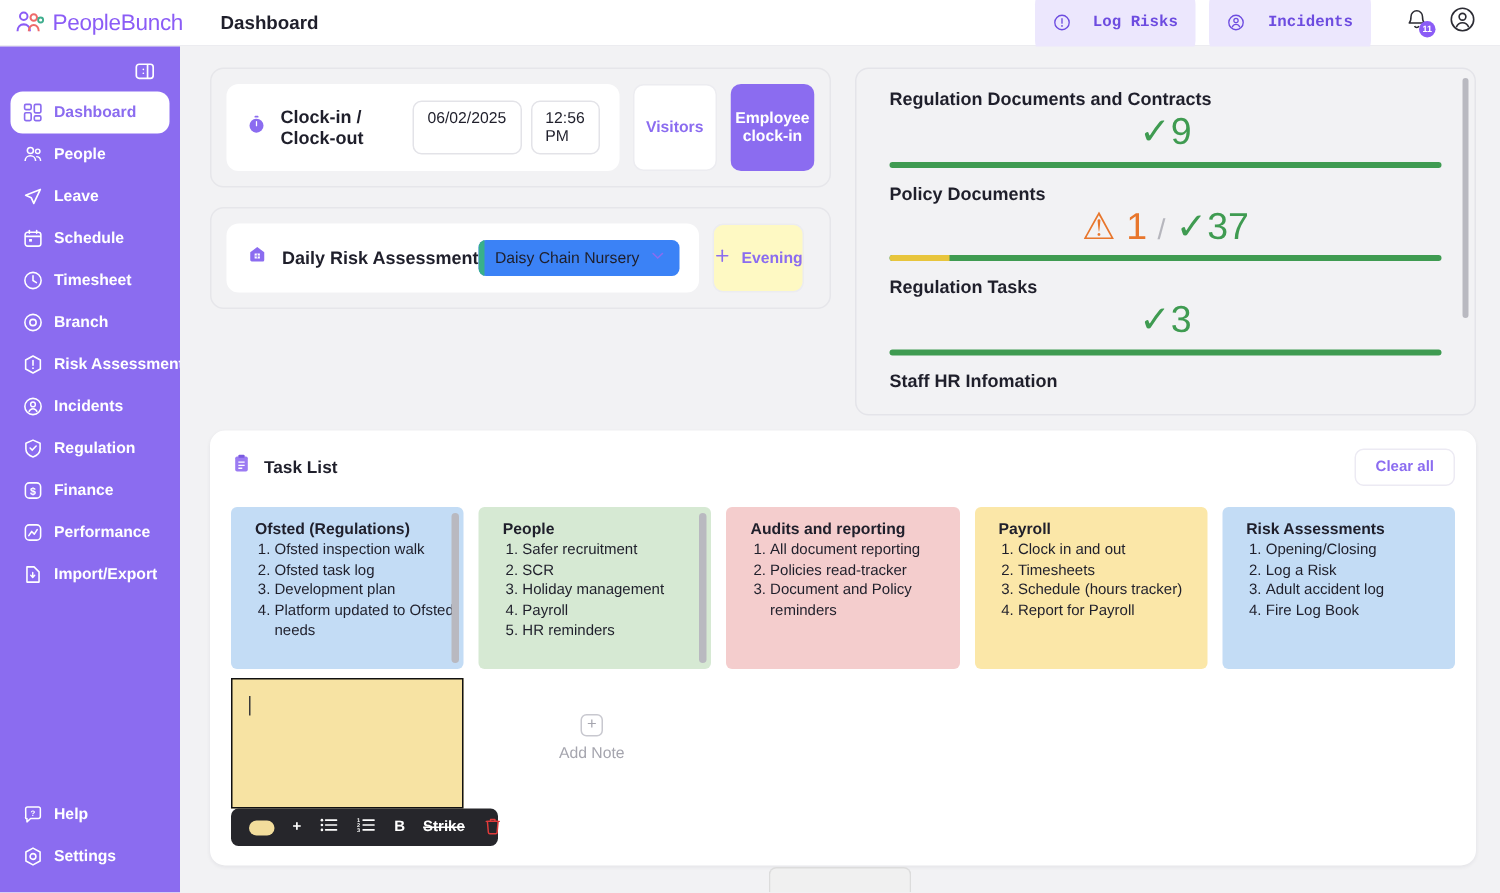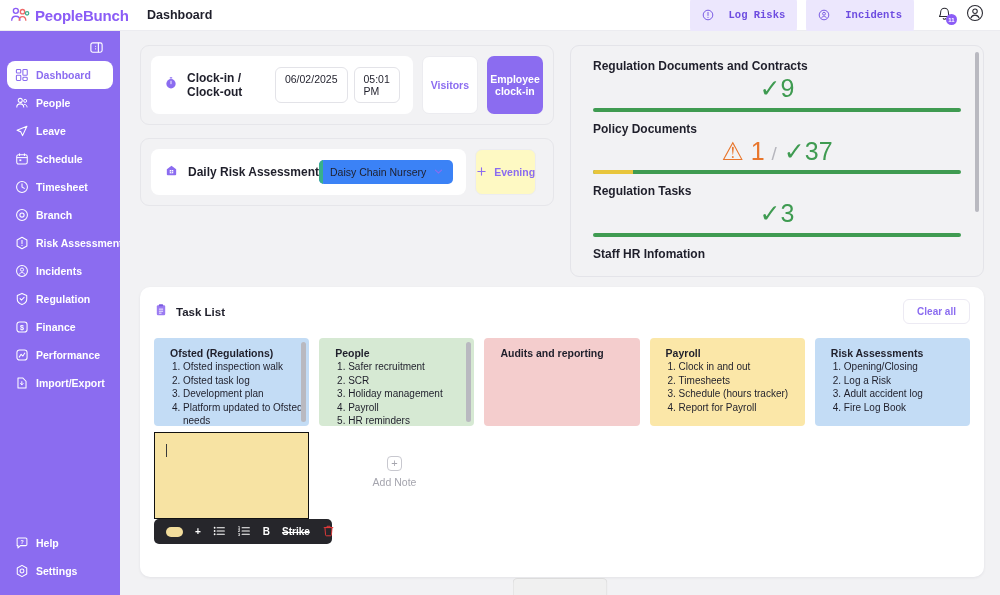--- a/index.html
+++ b/index.html
@@ -16,21 +16,21 @@
   .topbar {
     height: 31px; flex: 0 0 31px;
     background: #ffffff;
     display: flex; align-items: center;
     border-bottom: 1px solid #ececf0;
     padding: 0 14px 0 10px;
   }
   .brand { display: flex; align-items: center; gap: 5px; width: 110px; }
   .brand-logo { width: 20px; height: 18px; position: relative; flex: 0 0 20px; }
   .brand-name {
-    font-size: 15px; font-weight: 700; color: #8b5cf6; letter-spacing: -0.2px;
+    font-size: 15px; font-weight: 400; color: #8b5cf6; letter-spacing: -0.2px;
   }
   .page-title { font-size: 12.5px; font-weight: 700; margin-left: 27px; color: #1f1f2b; }
   .top-right { margin-left: auto; display: flex; align-items: center; gap: 9px; }
   .pill-btn {
     display: flex; align-items: center; gap: 15px;
     background: #ece7fd; color: #6d4ce0;
     border: none; border-radius: 13px;
     font-size: 10.5px; font-weight: 700;
     padding: 19px 12px; cursor: pointer;
     font-family: Liberation Mono, monospace;
@@ -143,21 +143,21 @@
   .tl-head .title { font-size: 11.5px; font-weight: 700; margin-left: 8px; }
   .clear-all {
     margin-left: auto; border: 1px solid #eceaf3; background: #fff;
     color: #8b6cf0; font-size: 10px; font-weight: 700;
     border-radius: 6px; padding: 6px 13px; cursor: pointer;
     font-family: "Liberation Sans", sans-serif;
   }
   .tl-cards { display: flex; gap: 10px; margin-top: 14px; }
   .tcard {
     flex: 1; min-width: 0; border-radius: 4px;
-    padding: 9px 4px 9px 10px; height: 88px;
+    padding: 9px 4px 9px 10px; height: 108px;
     position: relative; overflow: hidden;
   }
   .tcard h4 { font-size: 10.5px; font-weight: 700; margin-bottom: 1px; padding-left: 6px; }
   .tcard ol { margin: 0; padding-left: 19px; }
   .tcard li { font-size: 10px; line-height: 13.6px; }
   .tcard .sb {
     position: absolute; right: 3px; top: 4px; bottom: 4px; width: 5px;
     background: #b9b9c0; border-radius: 3px; cursor: pointer;
   }
 
@@ -444,21 +444,21 @@
               <span>
                 <svg viewBox="0 0 18 18" width="14" height="14">
                   <circle cx="9" cy="10" r="6" fill="#8b6cf0"></circle>
                   <line x1="9" y1="6.6" x2="9" y2="10" stroke="#ffffff" stroke-width="1.1" stroke-linecap="round"></line>
                   <rect x="7.3" y="1.6" width="3.4" height="1.5" rx="0.6" fill="#8b6cf0"></rect>
                 </svg>
               </span>
               <span class="title">Clock-in / Clock-out</span>
               <div class="head-right">
                 <div class="field">06/02/2025</div>
-                <div class="field">05:01 PM</div>
+                <div class="field">12:56 PM</div>
               </div>
             </div>
             <div class="btn-row">
               <button class="btn btn-ghost">Visitors</button>
               <button class="btn btn-primary">Employee clock-in</button>
             </div>
           </div>
 
           <div class="panel">
             <div class="card-head">
@@ -573,20 +573,25 @@
               <li>SCR</li>
               <li>Holiday management</li>
               <li>Payroll</li>
               <li>HR reminders</li>
             </ol>
             <span class="sb"></span>
           </div>
 
           <div class="tcard" style="background:#f4cdcd">
             <h4>Audits and reporting</h4>
+            <ol>
+              <li>All document reporting</li>
+              <li>Policies read-tracker</li>
+              <li>Document and Policy reminders</li>
+            </ol>
           </div>
 
           <div class="tcard" style="background:#fbe7a8">
             <h4>Payroll</h4>
             <ol>
               <li>Clock in and out</li>
               <li>Timesheets</li>
               <li>Schedule (hours tracker)</li>
               <li>Report for Payroll</li>
             </ol>

